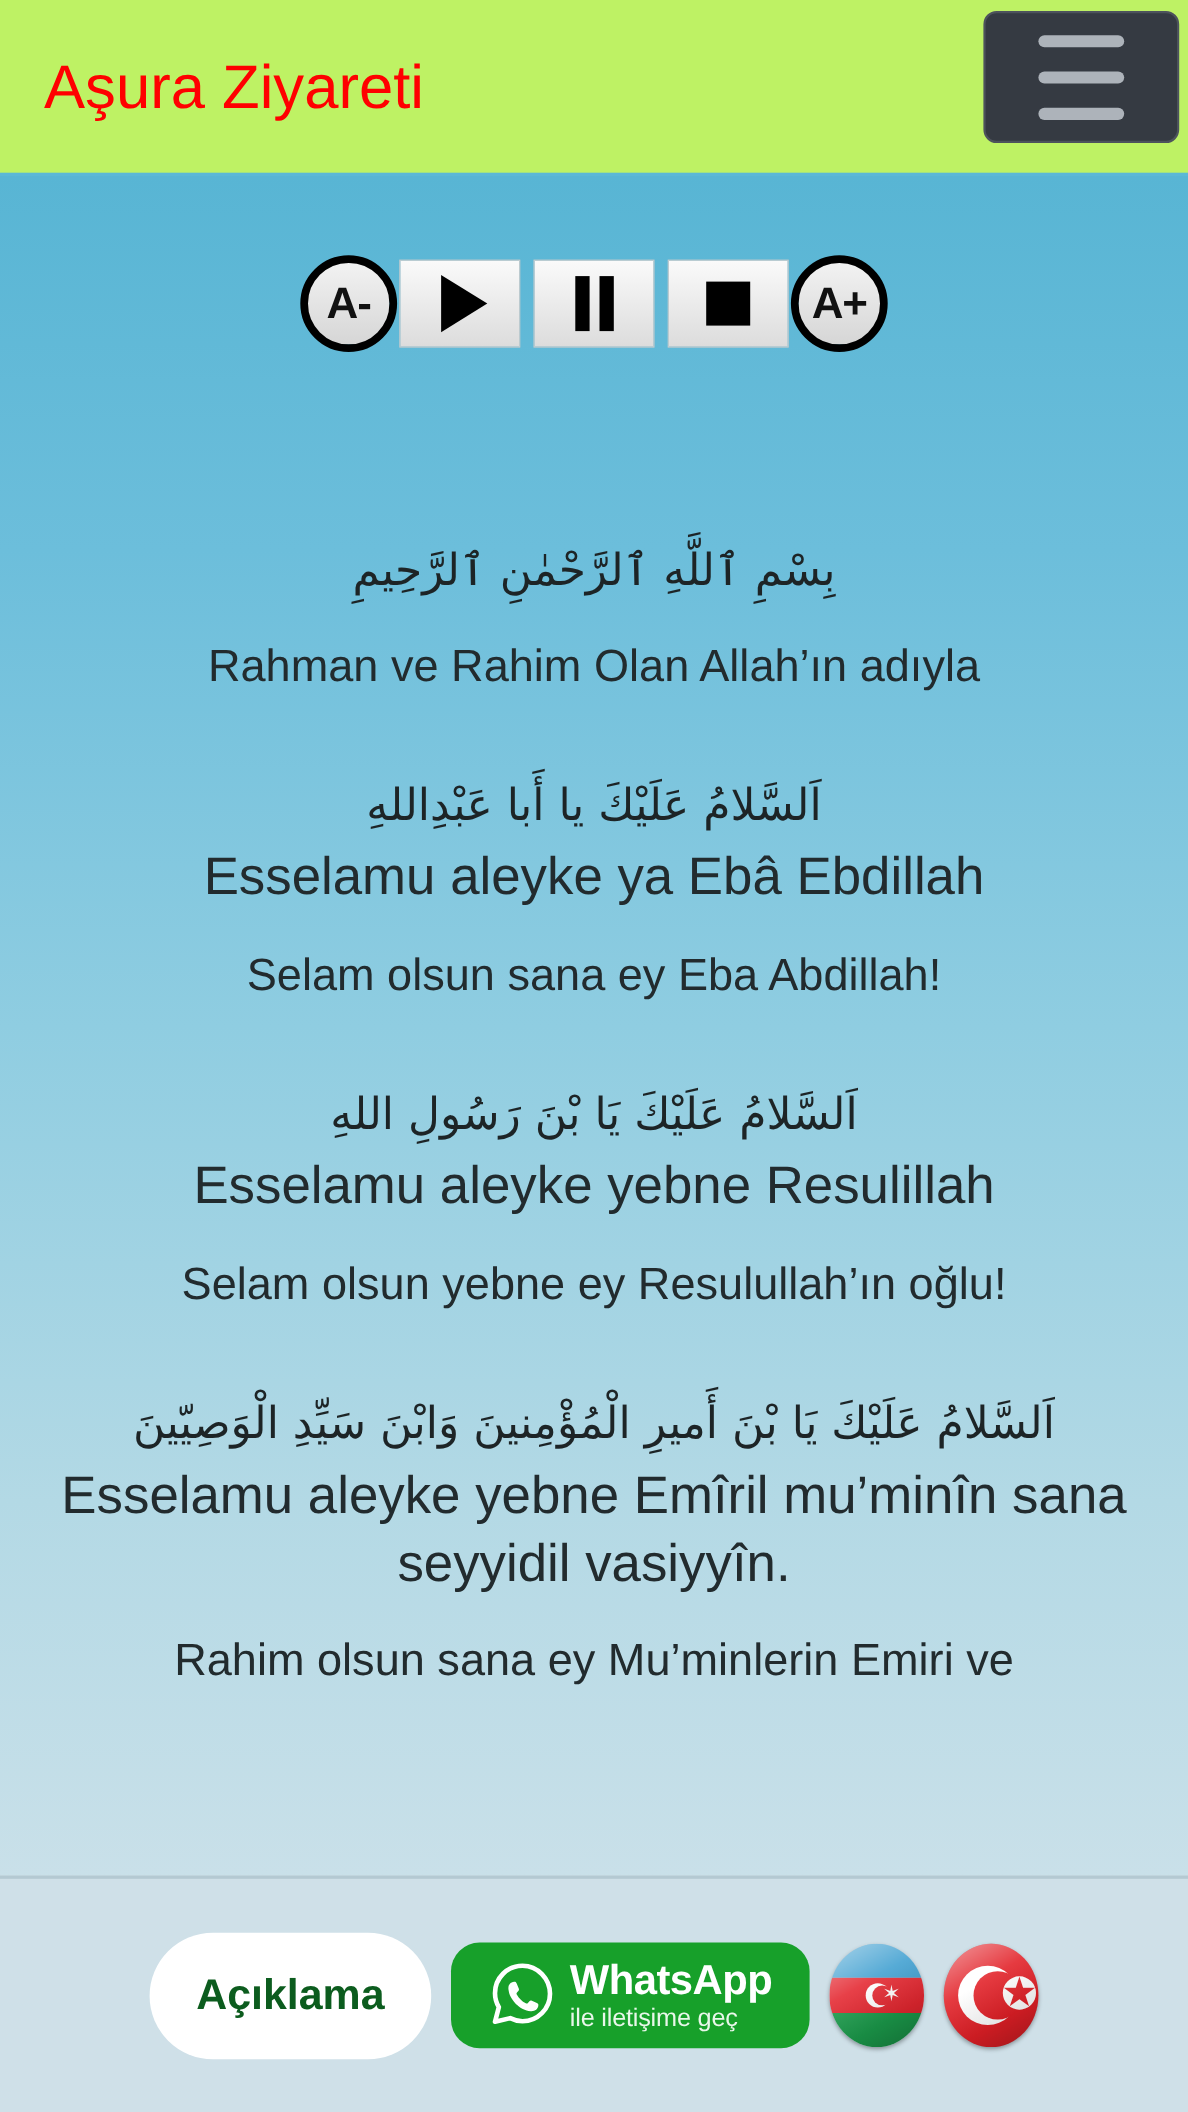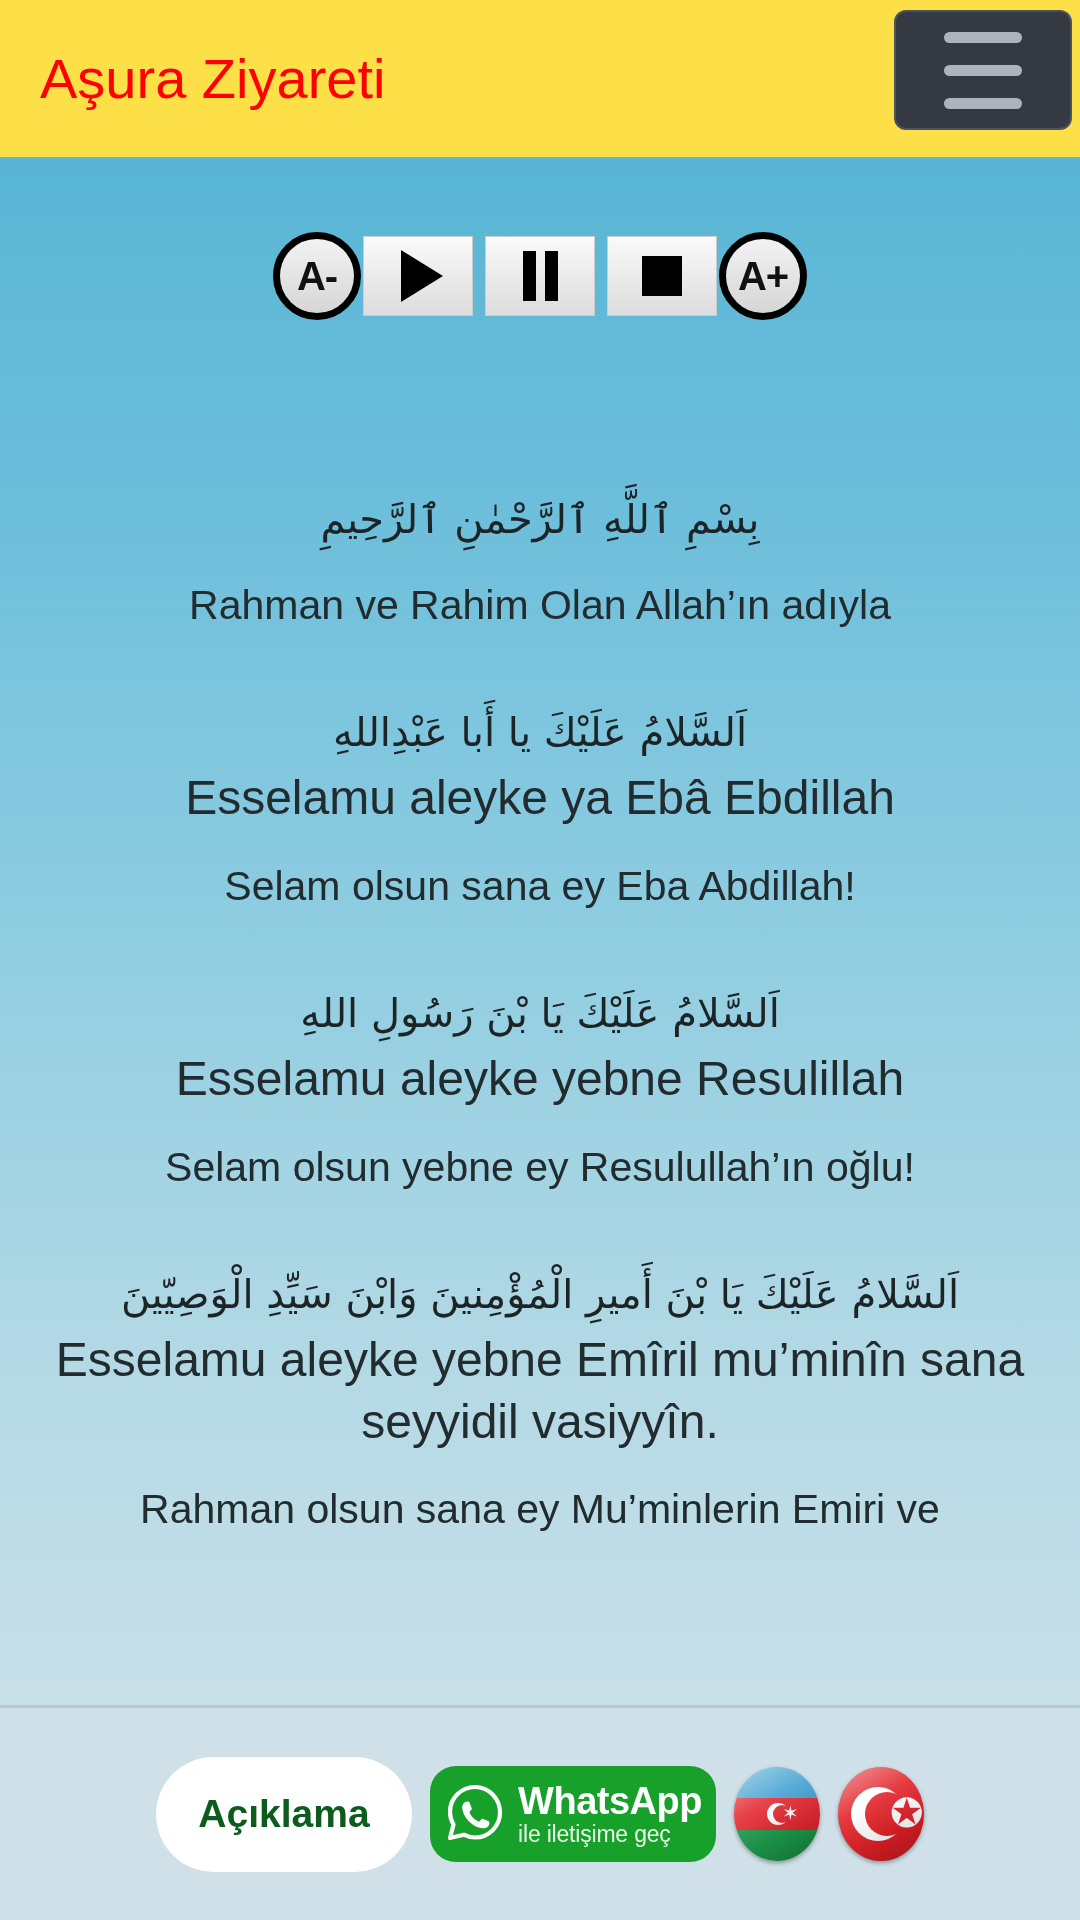--- a/index.html
+++ b/index.html
@@ -22,21 +22,21 @@
     flex-direction: column;
     overflow: hidden;
   }
 
   
   #header {
     position: relative;
     flex: 0 0 auto;
     height: 160px;
     box-sizing: border-box;
-    background: #fde047;
+    background: #bef264;
     border-bottom: 3px solid #5cb8d6;
     display: flex;
     align-items: center;
     padding: 0 0 0 40px;
   }
   #app-title {
     color: #ff0000;
     font-size: 56px;
     font-weight: 400;
     letter-spacing: 0px;
@@ -195,21 +195,21 @@
     font-size: 39px;
     font-weight: bold;
     display: flex;
     align-items: center;
     justify-content: center;
     cursor: pointer;
     border: none;
     font-family: "Liberation Sans", sans-serif;
   }
   #btn-whatsapp {
-    width: 286px;
+    width: 326px;
     height: 96px;
     border-radius: 26px;
     background: #17a02a;
     display: flex;
     align-items: center;
     justify-content: center;
     gap: 12px;
     cursor: pointer;
     padding: 0 10px;
     box-sizing: border-box;
@@ -325,21 +325,21 @@
 
       <div class="stanza">
         <div class="ar">اَلسَّلامُ عَلَيْكَ يَا بْنَ رَسُولِ اللهِ</div>
         <div class="tr">Esselamu aleyke yebne Resulillah</div>
         <div class="mn">Selam olsun yebne ey Resulullah’ın oğlu!</div>
       </div>
 
       <div class="stanza">
         <div class="ar">اَلسَّلامُ عَلَيْكَ يَا بْنَ أَميرِ الْمُؤْمِنينَ وَابْنَ سَيِّدِ الْوَصِيّينَ</div>
         <div class="tr">Esselamu aleyke yebne Emîril mu’minîn sana seyyidil vasiyyîn.</div>
-        <div class="mn">Rahman olsun sana ey Mu’minlerin Emiri ve</div>
+        <div class="mn">Rahim olsun sana ey Mu’minlerin Emiri ve</div>
       </div>
 
     </div>
   </div>
 
   <div id="bottom-bar">
 
     <div id="btn-aciklama">
       <span>Açıklama</span>
     </div>

